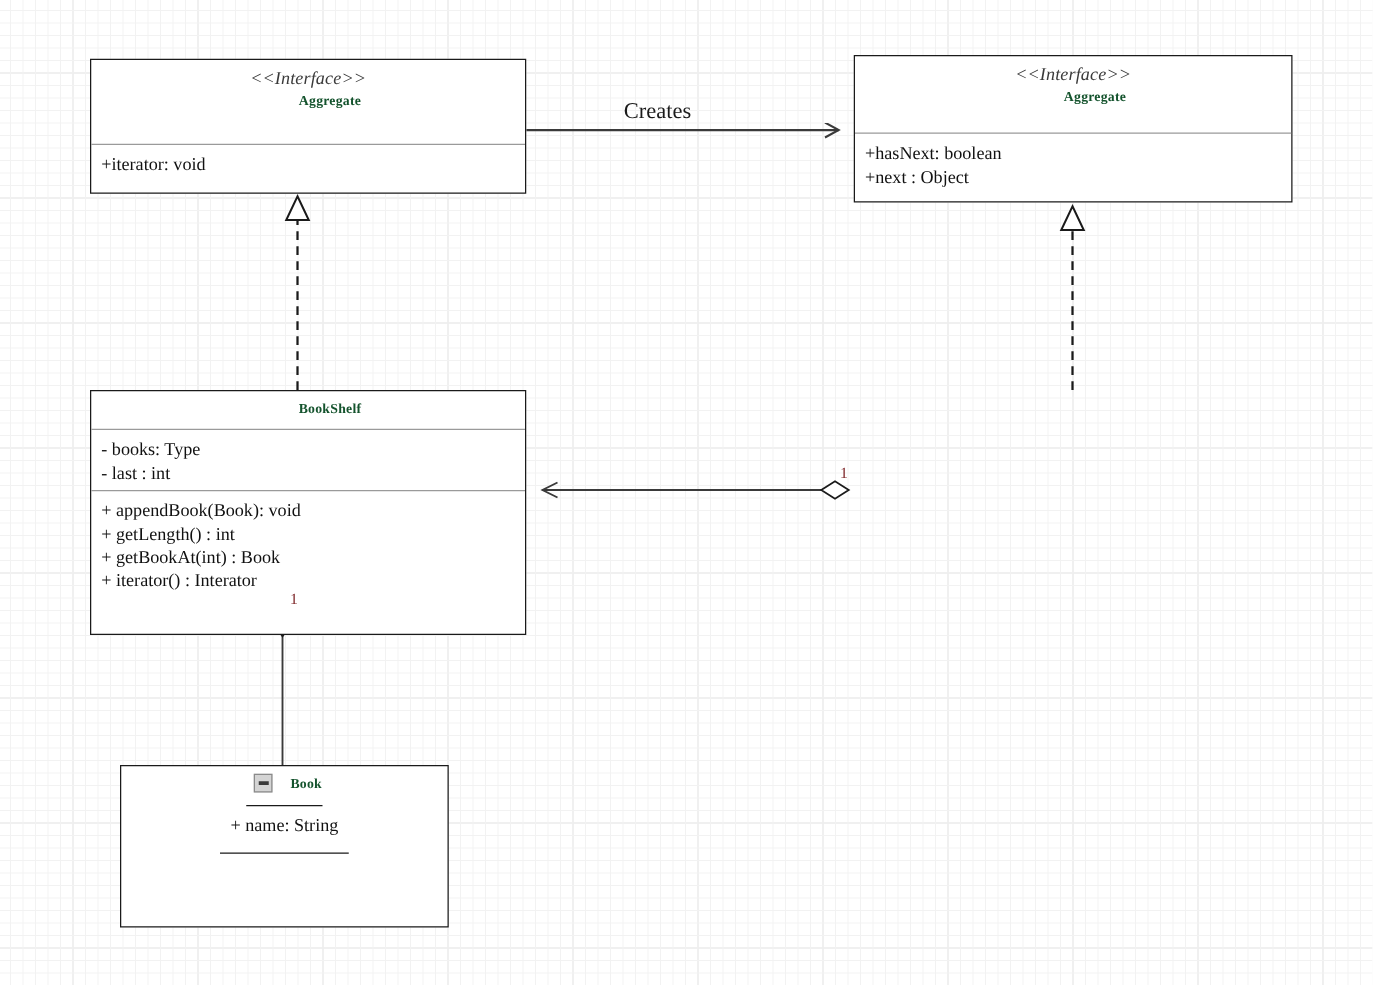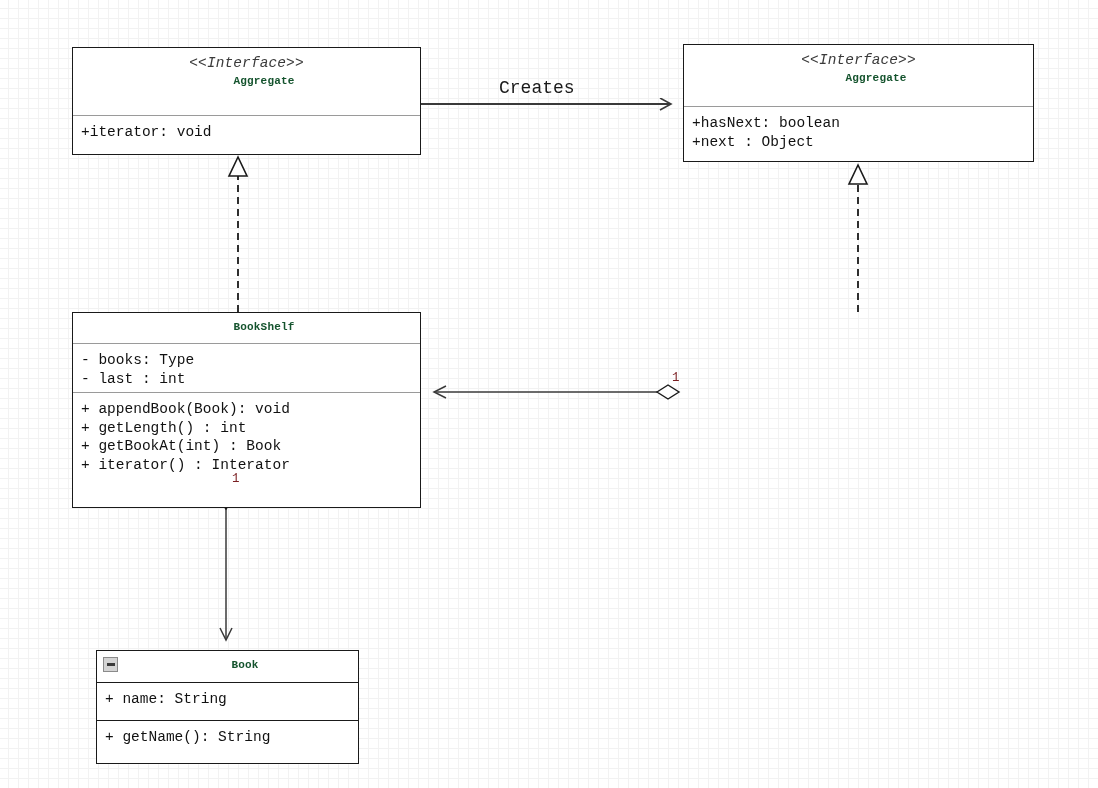--- a/index.html
+++ b/index.html
@@ -17,21 +17,21 @@
       linear-gradient(to right, #f2f2f2 1px, transparent 1px),
       linear-gradient(to bottom, #f2f2f2 1px, transparent 1px),
       linear-gradient(to right, #dcdcdc 1px, transparent 1px),
       linear-gradient(to bottom, #dcdcdc 1px, transparent 1px);
     background-size:
       10px 10px,
       10px 10px,
       50px 50px,
       50px 50px;
     background-position: 8px 8px, 8px 8px, 8px 8px, 8px 8px;
-    font-family: Liberation Mono, monospace;
+    font-family: Liberation Serif, serif;
     -webkit-font-smoothing: antialiased;
   }
 
   
   .uml-box {
     position: absolute;
     box-sizing: border-box;
     background: #ffffff;
     border: 1.6px solid #1a1a1a;
     display: flex;
@@ -218,33 +218,30 @@
     </div>
     <div class="uml-section" style="flex:1;">
       <div class="member">+ appendBook(Book): void</div>
       <div class="member">+ getLength() : int</div>
       <div class="member">+ getBookAt(int) : Book</div>
       <div class="member">+ iterator() : Interator</div>
     </div>
   </div>
 
 
-  <div class="uml-box" style="left:96px; top:650px; width:263px; height:114px;">
+  <div class="uml-box" style="left:96px; top:612px; width:263px; height:130px;align-items:center;">
     <div class="uml-header divided-dark" style="height:32px; padding-top:5px;">
       <span class="collapse-icon">
         <i></i>
       </span>
       <div class="class-name">Book</div>
     </div>
     <div class="uml-section divided-dark" style="height:38px;">
       <div class="member">+ name: String</div>
     </div>
-    <div class="uml-section" style="flex:1;">
-      <div class="member">+ getName(): String</div>
-    </div>
   </div>
 
   <div class="edge-label" style="left:499px; top:78px;">Creates</div>
 
   <div class="mult-label" style="left:672px; top:371px;">1</div>
 
   <div class="mult-label" style="left:232px; top:472px;">1</div>
 
 
 </div>

